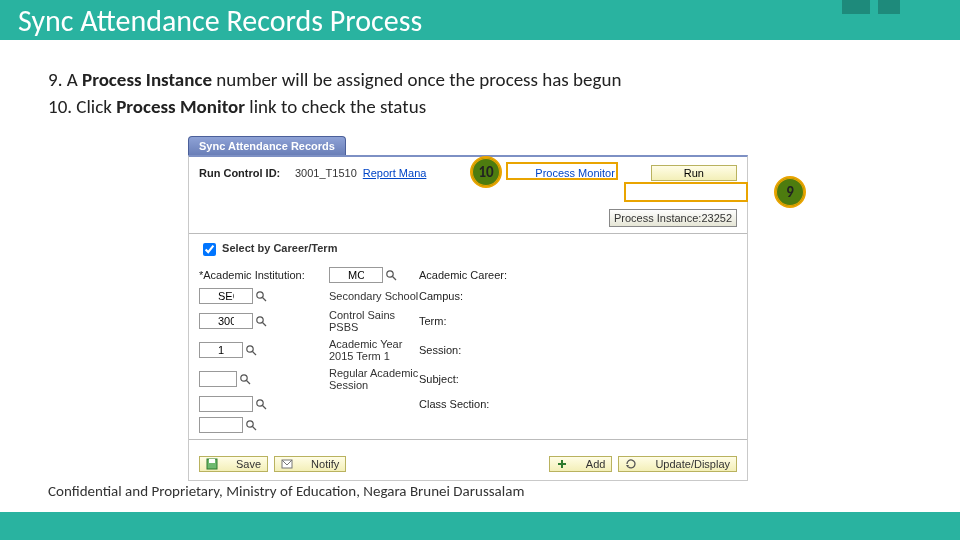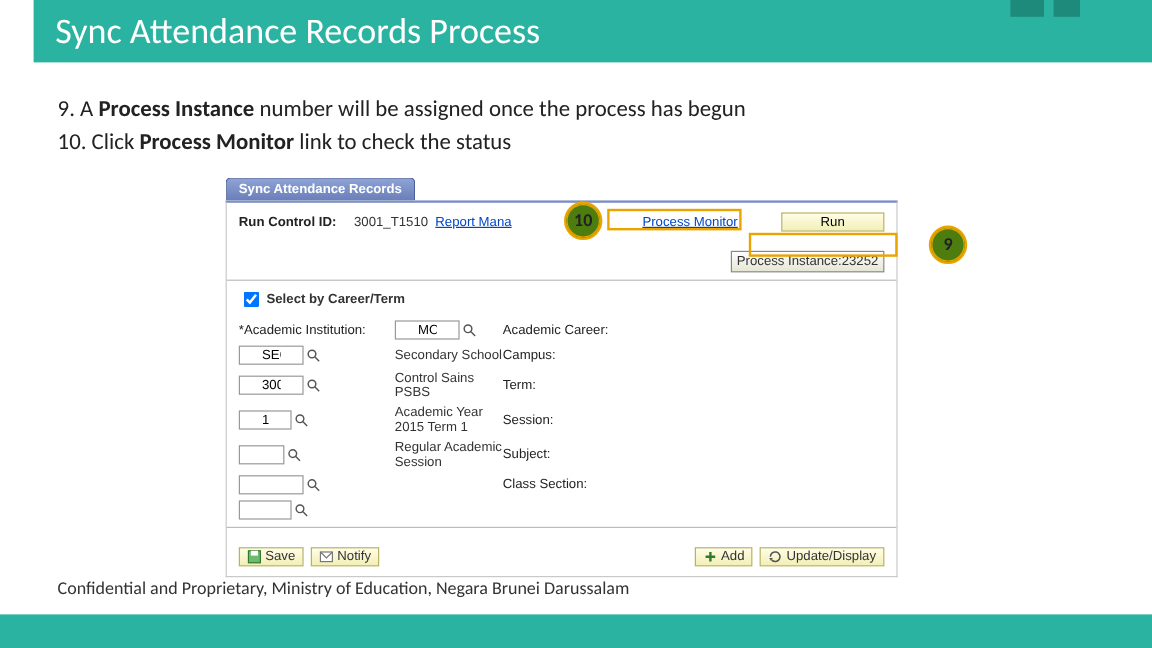--- a/index.html
+++ b/index.html
@@ -8,28 +8,27 @@
     width: 960px;
     height: 540px;
     font-family: Calibri, Arial, sans-serif;
     background: #fff;
     position: relative;
     overflow: hidden;
   }
   .title-bar {
     background: #29b3a0;
     color: #fff;
-    height: 52px;
+    height: 40px;
     display: flex;
     align-items: center;
     padding-left: 18px;
     font-size: 30px;
     font-weight: 400;
     position: relative;
-    margin-left: 28px;
   }
   .title-bar .accent-block {
     position: absolute;
     right: 90px;
     top: 0;
     width: 28px;
     height: 14px;
     background: #1e8a7b;
   }
   .title-bar .accent-block2 {
@@ -71,27 +70,27 @@
     border: 1px solid #c9c9c9;
     border-top: 2px solid #7d90c4;
     background: #fff;
     padding: 8px 10px 8px 10px;
     font: 11px Arial, sans-serif;
     color: #333;
     width: 560px;
   }
   .run-row {
     display:flex; align-items:center; gap:6px;
-    margin-bottom: 12px;
+    margin-bottom: 24px;
   }
   .lbl { display:inline-block; width:110px; font-weight:400; color:#222;}
   .val { display:inline-block; }
   .link { color:#0045c7; text-decoration:underline; cursor:pointer;}
   .btn {
-    display:inline-flex; align-items:center; gap:3px;
+    display:inline-flex; align-items:center; gap:18px;
     background: linear-gradient(#fdfdfd,#e3e3cf);
     border:1px solid #888;
     font:11px Arial; padding:1px 6px;
     color:#333;
   }
   .yellow-btn {
     background: linear-gradient(#fffde6,#f3efb8);
     border:1px solid #b9b25f;
   }
   .section-hr { border-top:1px solid #bbb; margin:6px -10px; }

